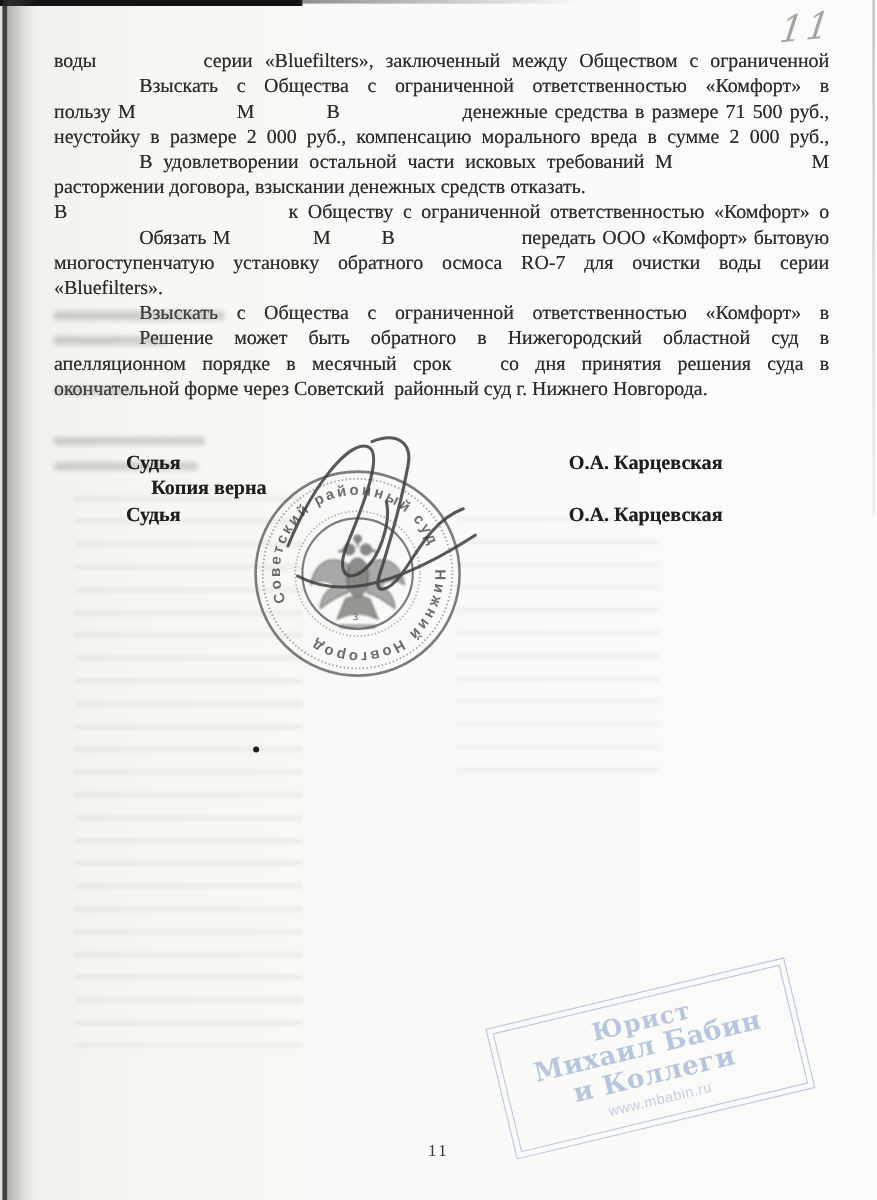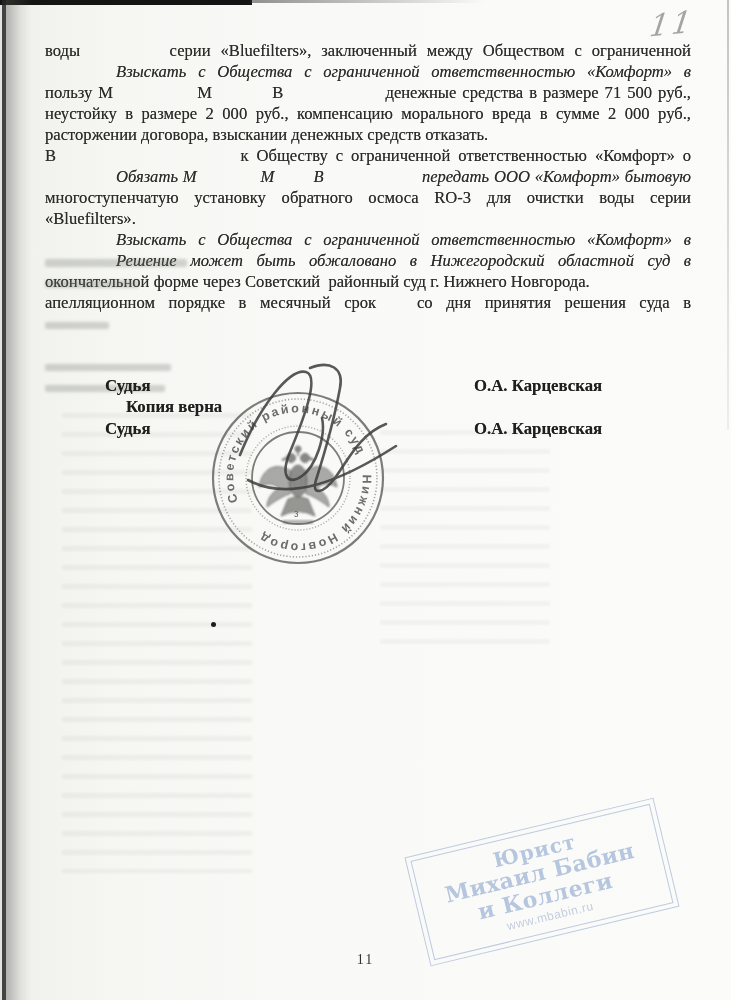--- a/index.html
+++ b/index.html
@@ -13,21 +13,21 @@
         background:linear-gradient(90deg,rgba(90,90,88,.38),rgba(120,120,118,.12) 55%,transparent);}
   .edge-top-dark{position:absolute;left:0;top:0;width:252px;height:5px;background:#141414;}
   .edge-top-fade{position:absolute;left:250px;top:0;width:235px;height:3px;background:linear-gradient(90deg,rgba(40,40,40,.5),transparent);}
   .edge-right-line{position:absolute;left:727px;top:0;width:2px;height:430px;background:linear-gradient(180deg,rgba(140,140,138,.5),rgba(160,160,158,.15));}
 
   
   #body-text{position:absolute;left:45px;top:40px;width:646px;font-size:16.6px;line-height:21px;
         text-shadow:0 0 .5px rgba(30,30,28,.65);}
   #body-text .line{min-height:21px;text-align:left;}
   #body-text .line.just{text-align:justify;text-align-last:justify;}
-  #body-text .line.indent{text-indent:71px;font-style:italic;}
+  #body-text .line.indent{text-indent:71px;}
 
   
   .smudge{position:absolute;background:rgba(116,122,108,.30);filter:blur(1.6px);border-radius:2px;}
   .bleed{position:absolute;opacity:.055;filter:blur(1.3px);
         background:repeating-linear-gradient(180deg,transparent 0 5px,#4c5448 5px 10px,transparent 10px 19px);}
 
   
   .sig-row{position:absolute;left:0;width:731px;font-weight:bold;font-size:16.8px;color:#1f1f1d;
         text-shadow:0 0 .5px rgba(20,20,18,.6);}
   .sig-label-1,.sig-label-3{position:absolute;left:105px;top:0;}
@@ -71,29 +71,30 @@
   <div id="hand-num">11</div>
 
   <div class="bleed" style="left:62px;top:408px;width:190px;height:465px;"></div>
   <div class="bleed" style="left:380px;top:425px;width:170px;height:230px;opacity:.045;"></div>
 
   <div id="body-text">
       <div class="line just">воды&nbsp;&nbsp;&nbsp;&nbsp;&nbsp;&nbsp;&nbsp;&nbsp;&nbsp;серии «Bluefilters», заключенный между Обществом с ограниченной</div>
       <div class="line indent just">Взыскать с Общества с ограниченной ответственностью «Комфорт» в</div>
       <div class="line just">пользу М&nbsp;&nbsp;&nbsp;&nbsp;&nbsp;&nbsp;&nbsp;&nbsp;&nbsp;&nbsp;&nbsp;&nbsp;&nbsp;&nbsp;М&nbsp;&nbsp;&nbsp;&nbsp;&nbsp;&nbsp;&nbsp;&nbsp;&nbsp;&nbsp;В&nbsp;&nbsp;&nbsp;&nbsp;&nbsp;&nbsp;&nbsp;&nbsp;&nbsp;&nbsp;&nbsp;&nbsp;&nbsp;&nbsp;&nbsp;&nbsp;&nbsp;денежные средства в размере 71&nbsp;500 руб.,</div>
       <div class="line just">неустойку в размере 2&nbsp;000 руб., компенсацию морального вреда в сумме 2&nbsp;000 руб.,</div>
+      <div class="line indent just">В удовлетворении остальной части исковых требований М&nbsp;&nbsp;&nbsp;&nbsp;&nbsp;&nbsp;&nbsp;&nbsp;&nbsp;&nbsp;&nbsp;&nbsp;&nbsp;М</div>
       <div class="line">расторжении договора, взыскании денежных средств отказать.</div>
       <div class="line just">В&nbsp;&nbsp;&nbsp;&nbsp;&nbsp;&nbsp;&nbsp;&nbsp;&nbsp;&nbsp;&nbsp;&nbsp;&nbsp;&nbsp;&nbsp;&nbsp;&nbsp;&nbsp;&nbsp;&nbsp;&nbsp;&nbsp;&nbsp;к Обществу с ограниченной ответственностью «Комфорт» о</div>
       <div class="line indent just">Обязать М&nbsp;&nbsp;&nbsp;&nbsp;&nbsp;&nbsp;&nbsp;&nbsp;&nbsp;&nbsp;&nbsp;&nbsp;&nbsp;М&nbsp;&nbsp;&nbsp;&nbsp;&nbsp;&nbsp;&nbsp;&nbsp;В&nbsp;&nbsp;&nbsp;&nbsp;&nbsp;&nbsp;&nbsp;&nbsp;&nbsp;&nbsp;&nbsp;&nbsp;&nbsp;&nbsp;&nbsp;&nbsp;&nbsp;&nbsp;&nbsp;&nbsp;передать ООО «Комфорт» бытовую</div>
-      <div class="line just">многоступенчатую установку обратного осмоса RO-3 для очистки воды серии</div>
+      <div class="line just">многоступенчатую установку обратного осмоса RO-7 для очистки воды серии</div>
       <div class="line">«Bluefilters».</div>
       <div class="line indent just">Взыскать с Общества с ограниченной ответственностью «Комфорт» в</div>
-      <div class="line indent just">Решение может быть обжаловано в Нижегородский областной суд в</div>
+      <div class="line indent just">Решение может быть обратного в Нижегородский областной суд в</div>
+      <div class="line just">апелляционном порядке в месячный срок&nbsp;&nbsp; со дня принятия решения суда в</div>
       <div class="line">окончательной форме через Советский&nbsp; районный суд г. Нижнего Новгорода.</div>
-      <div class="line just">апелляционном порядке в месячный срок&nbsp;&nbsp; со дня принятия решения суда в</div>
     </div>
 
   <div class="smudge" style="left:45px;top:259px;width:142px;height:8px;"></div>
   <div class="smudge" style="left:45px;top:280px;width:94px;height:8px;"></div>
   <div class="smudge" style="left:45px;top:322px;width:64px;height:7px;"></div>
   <div class="smudge" style="left:45px;top:364px;width:126px;height:7px;"></div>
   <div class="smudge" style="left:45px;top:385px;width:120px;height:7px;"></div>
 
   <div class="sig-row" style="top:376px;">
     <span class="sig-label-1">Судья</span>

